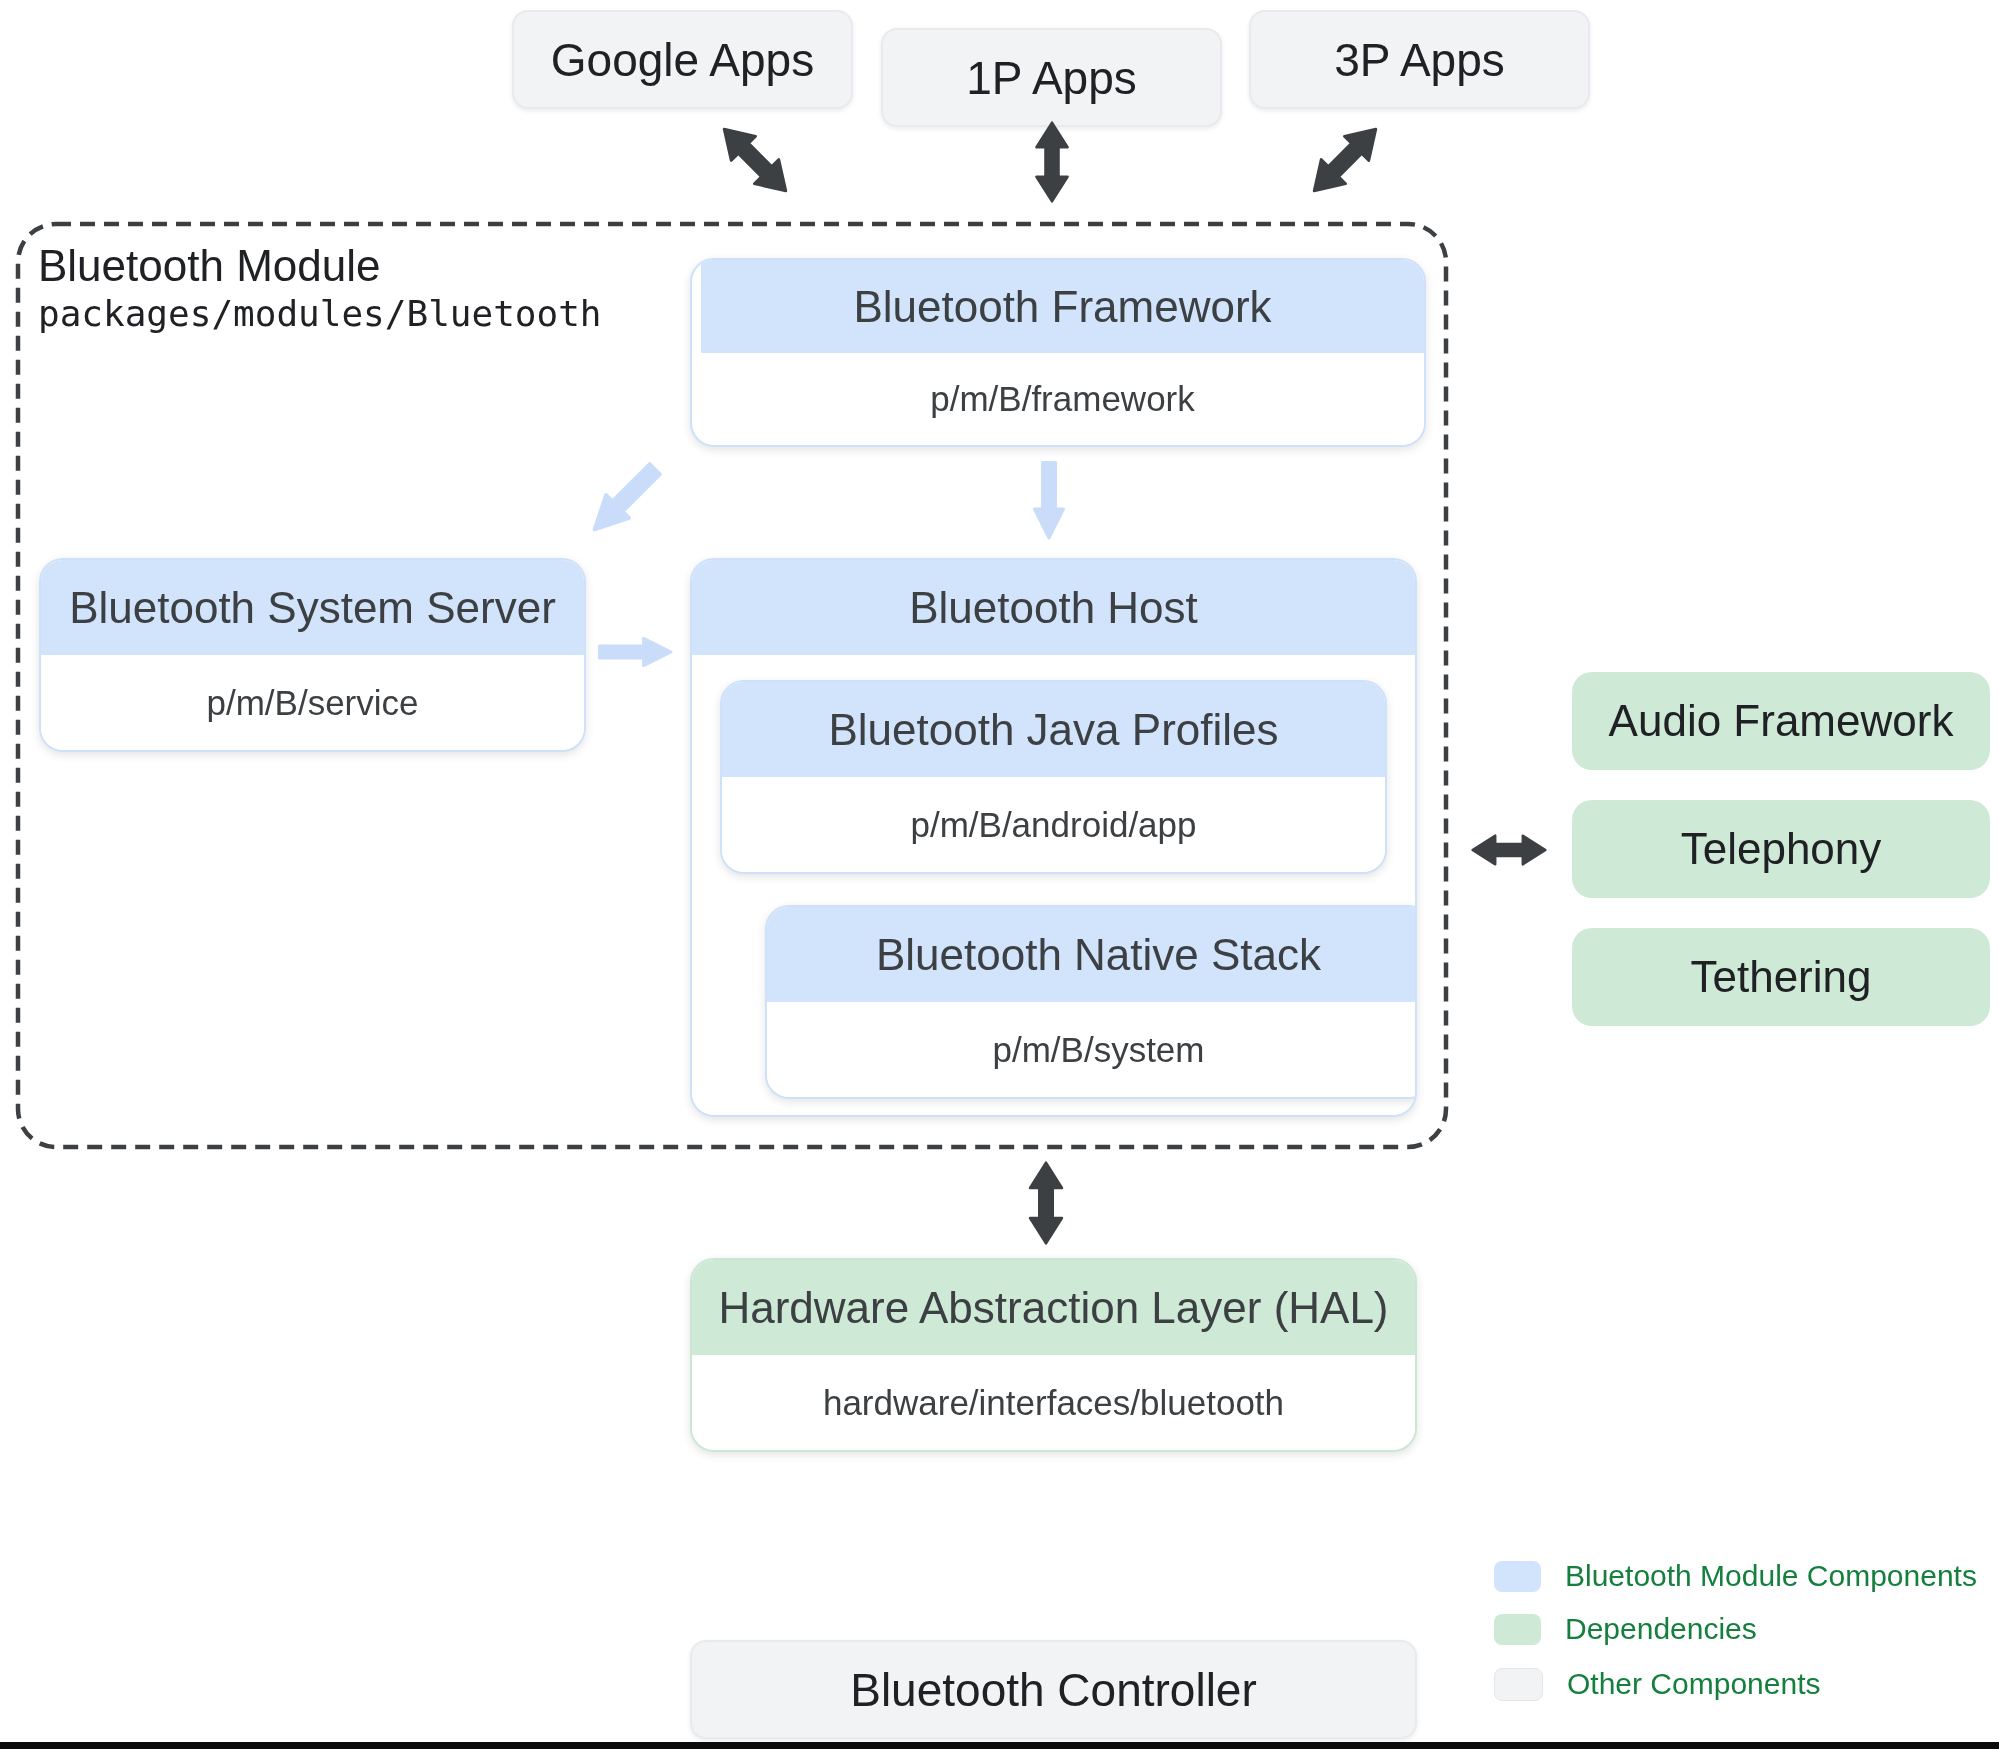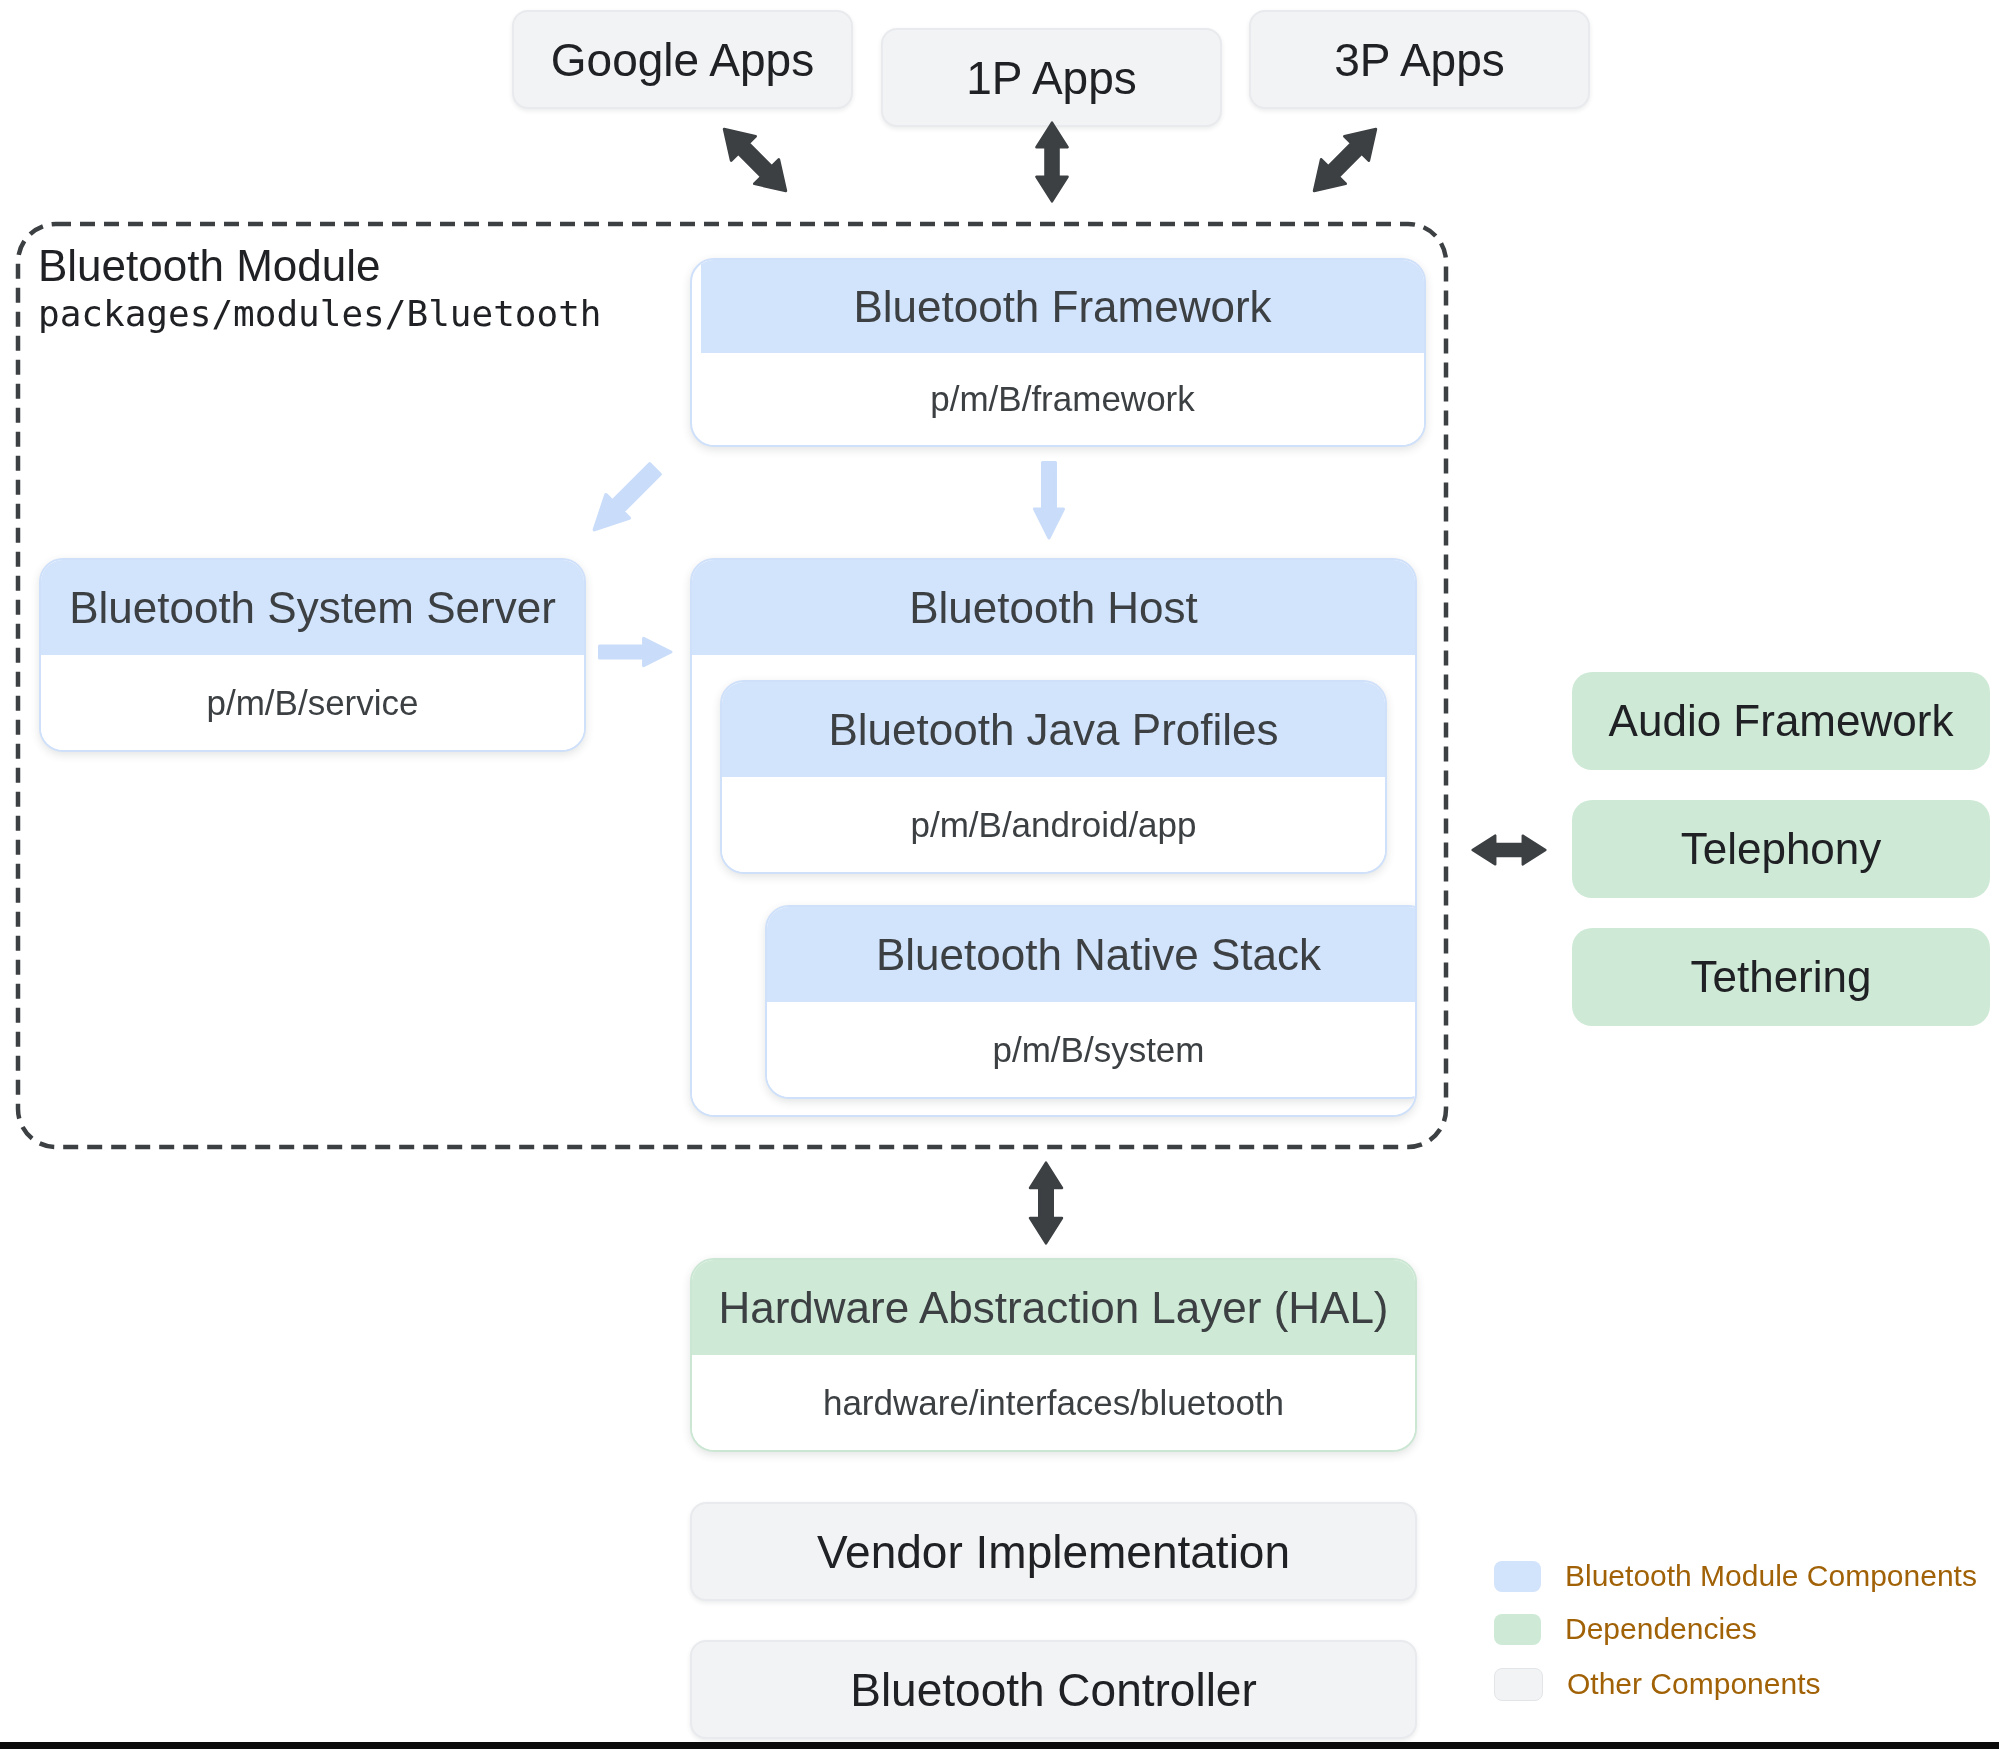--- a/index.html
+++ b/index.html
@@ -52,21 +52,21 @@
   
   .arrow{position:absolute;}
   .arrow svg{display:block;width:100%;height:100%;}
   .a-dark{fill:#3c4043;stroke:#3c4043;stroke-width:3;stroke-linejoin:round;}
   .a-light{fill:#c9dcf9;stroke:#c9dcf9;stroke-width:4;stroke-linejoin:round;}
 
   
   .legend-row{position:absolute;display:flex;align-items:center;}
   .legend-swatch{width:47px;height:31px;border-radius:8px;flex:0 0 auto;}
   .legend-swatch.bordered{border:1.5px solid #e3e6e8;}
-  .legend-label{margin-left:24px;font-size:30px;color:#a16207;white-space:nowrap;}
+  .legend-label{margin-left:24px;font-size:30px;color:#15803d;white-space:nowrap;}
 
   .bottom-bar{position:absolute;left:0;top:1742px;width:1999px;height:7px;background:#0b0b0b;}
 </style>
 </head>
 <body>
 
 <div class="canvas">
 
   <div class="gbox" style="left:512px;top:10px;width:337px;height:95px;">
     <span>Google Apps</span>
@@ -163,23 +163,20 @@
     <svg viewBox="0 0 100 44">
         <path class="a-dark" d="M2,22 L32,3 L32,14 L68,14 L68,3 L98,22 L68,41 L68,30 L32,30 L32,41 Z"></path>
       </svg>
   </div>
 
   <div class="panel green" style="left:690px;top:1258px;width:723px;height:190px;">
     <div class="hdr" style="height:95px;">Hardware Abstraction Layer (HAL)</div>
     <div class="bdy">hardware/interfaces/bluetooth</div>
   </div>
 
-  <div class="gbox" style="left:690px;top:1502px;width:723px;height:95px;">
-    <span>Vendor Implementation</span>
-  </div>
   <div class="gbox" style="left:690px;top:1640px;width:723px;height:95px;">
     <span>Bluetooth Controller</span>
   </div>
 
   <div class="legend-row" style="left:1494px;top:1559px;">
     <div class="legend-swatch" style="background: rgb(210, 227, 252);"></div>
     <div class="legend-label">Bluetooth Module Components</div>
   </div>
   <div class="legend-row" style="left:1494px;top:1612px;">
     <div class="legend-swatch" style="background: rgb(206, 234, 214);"></div>

